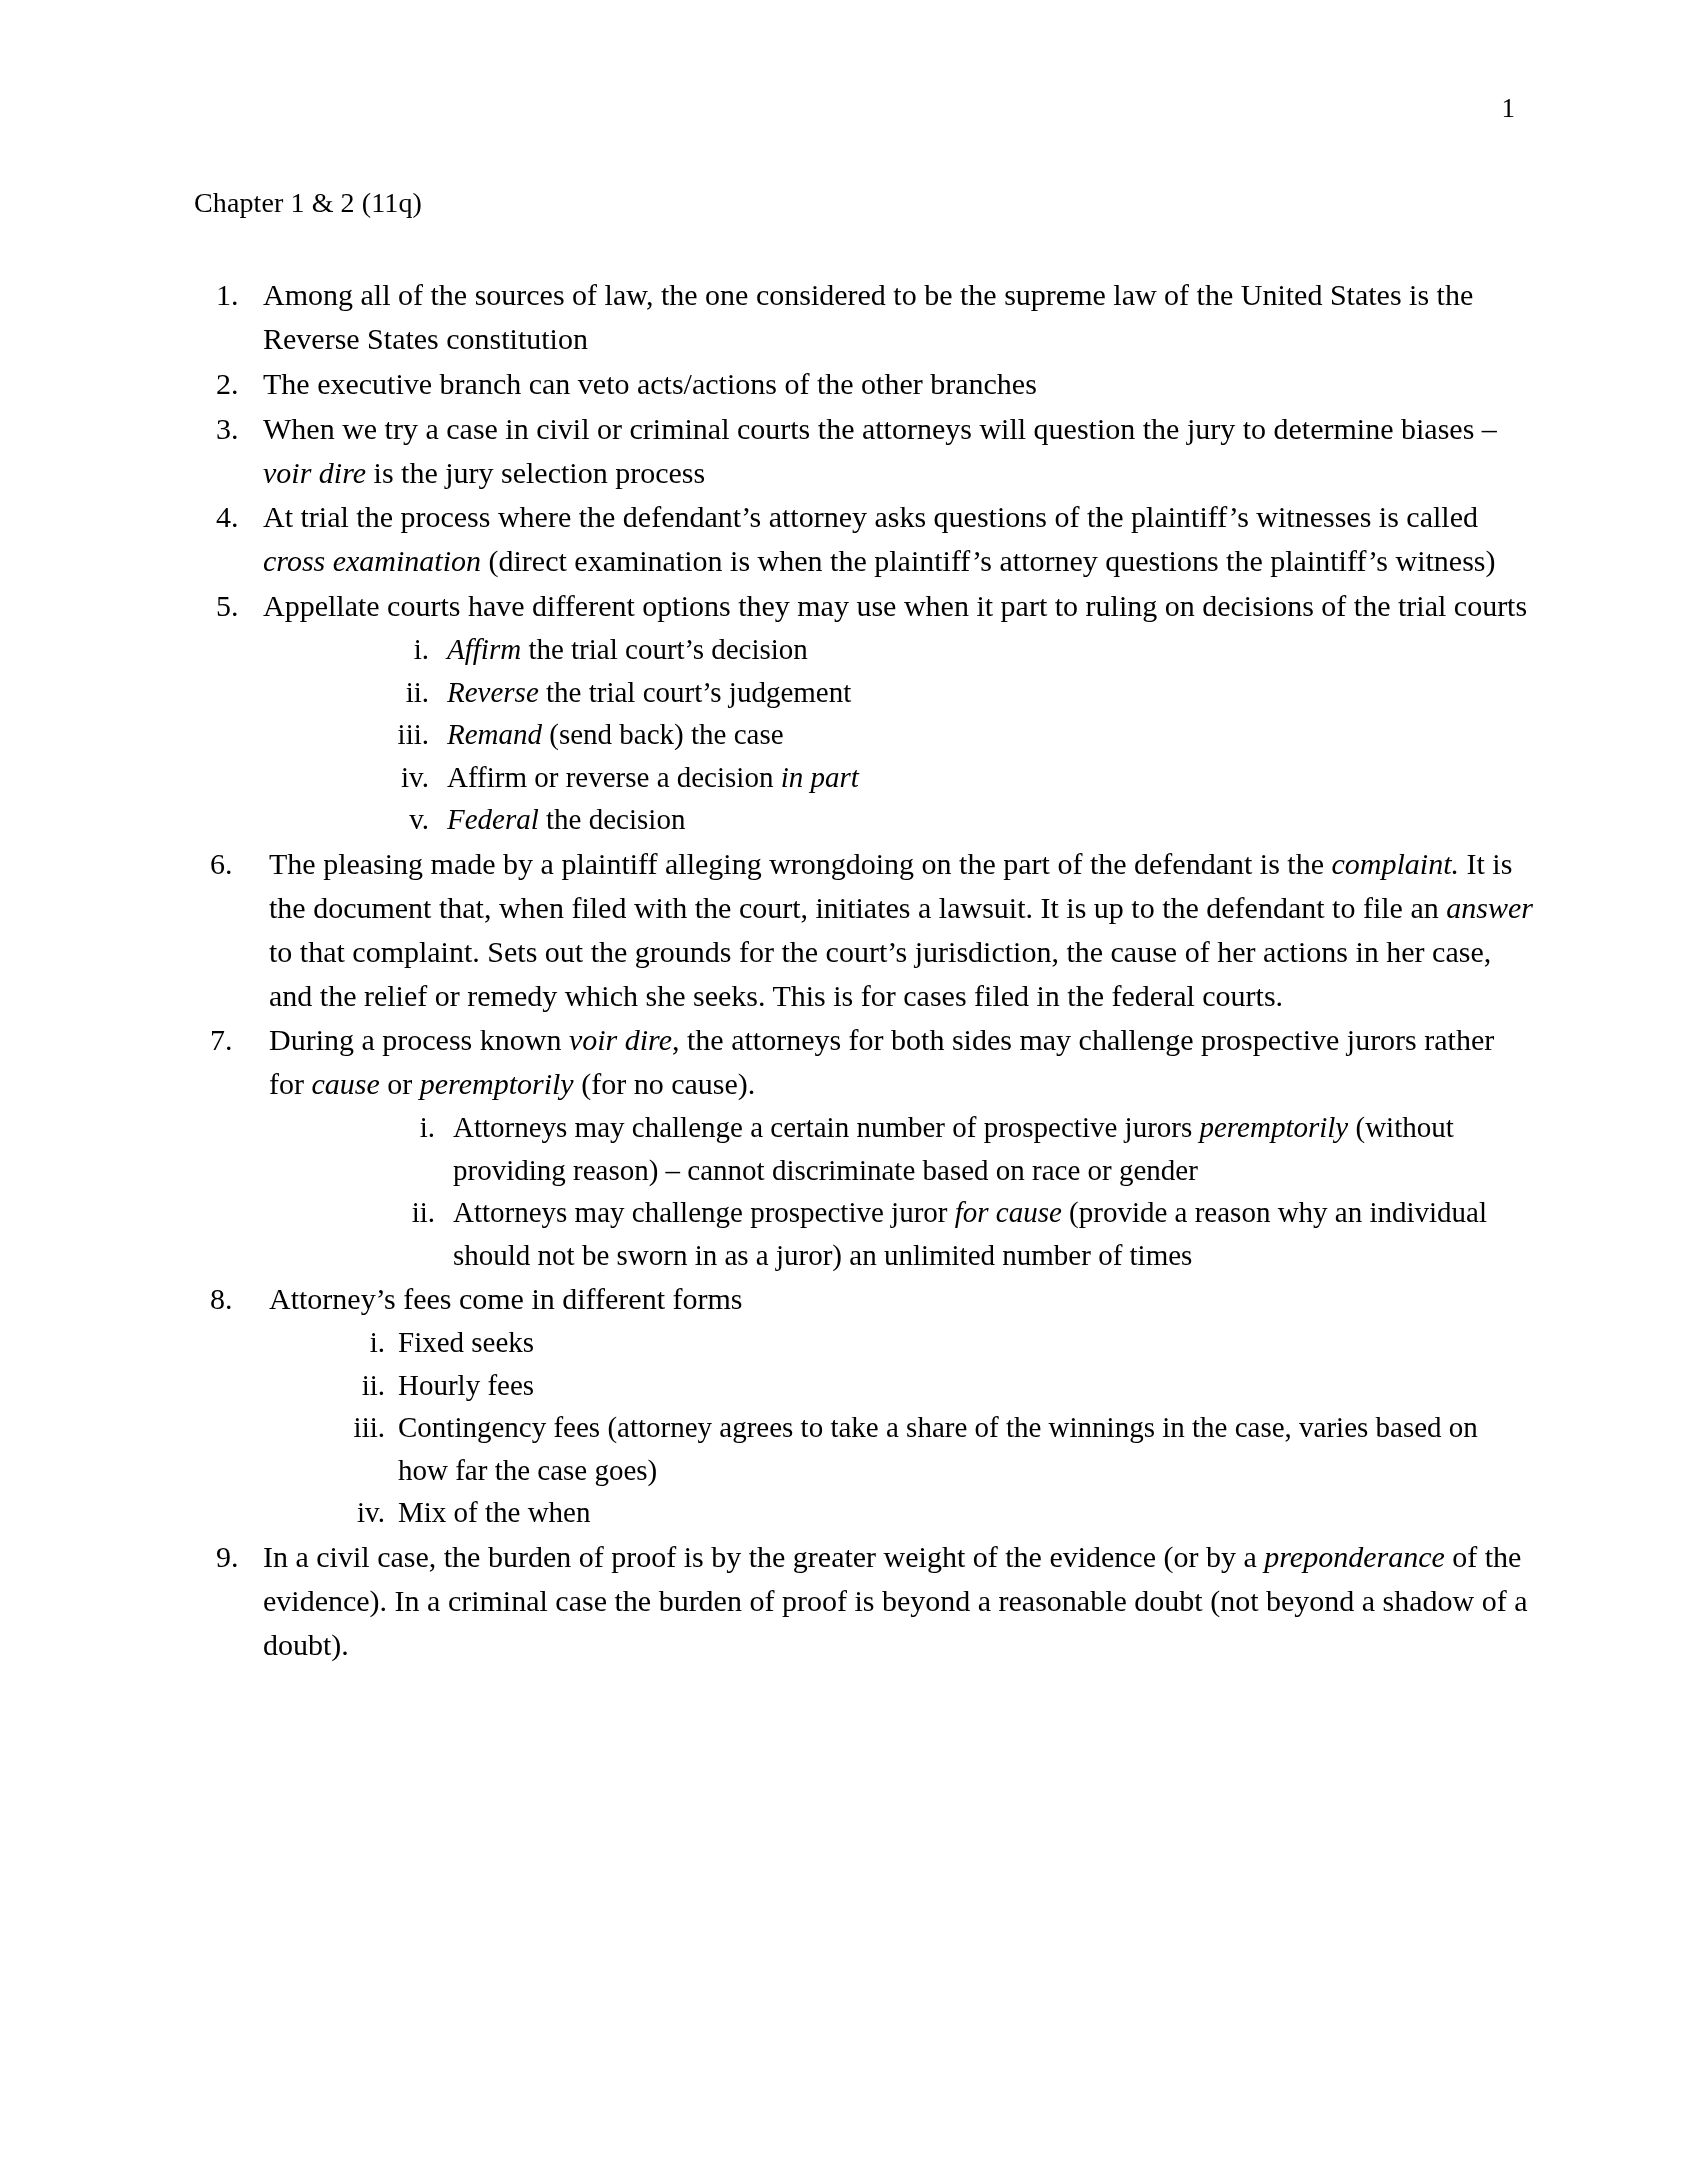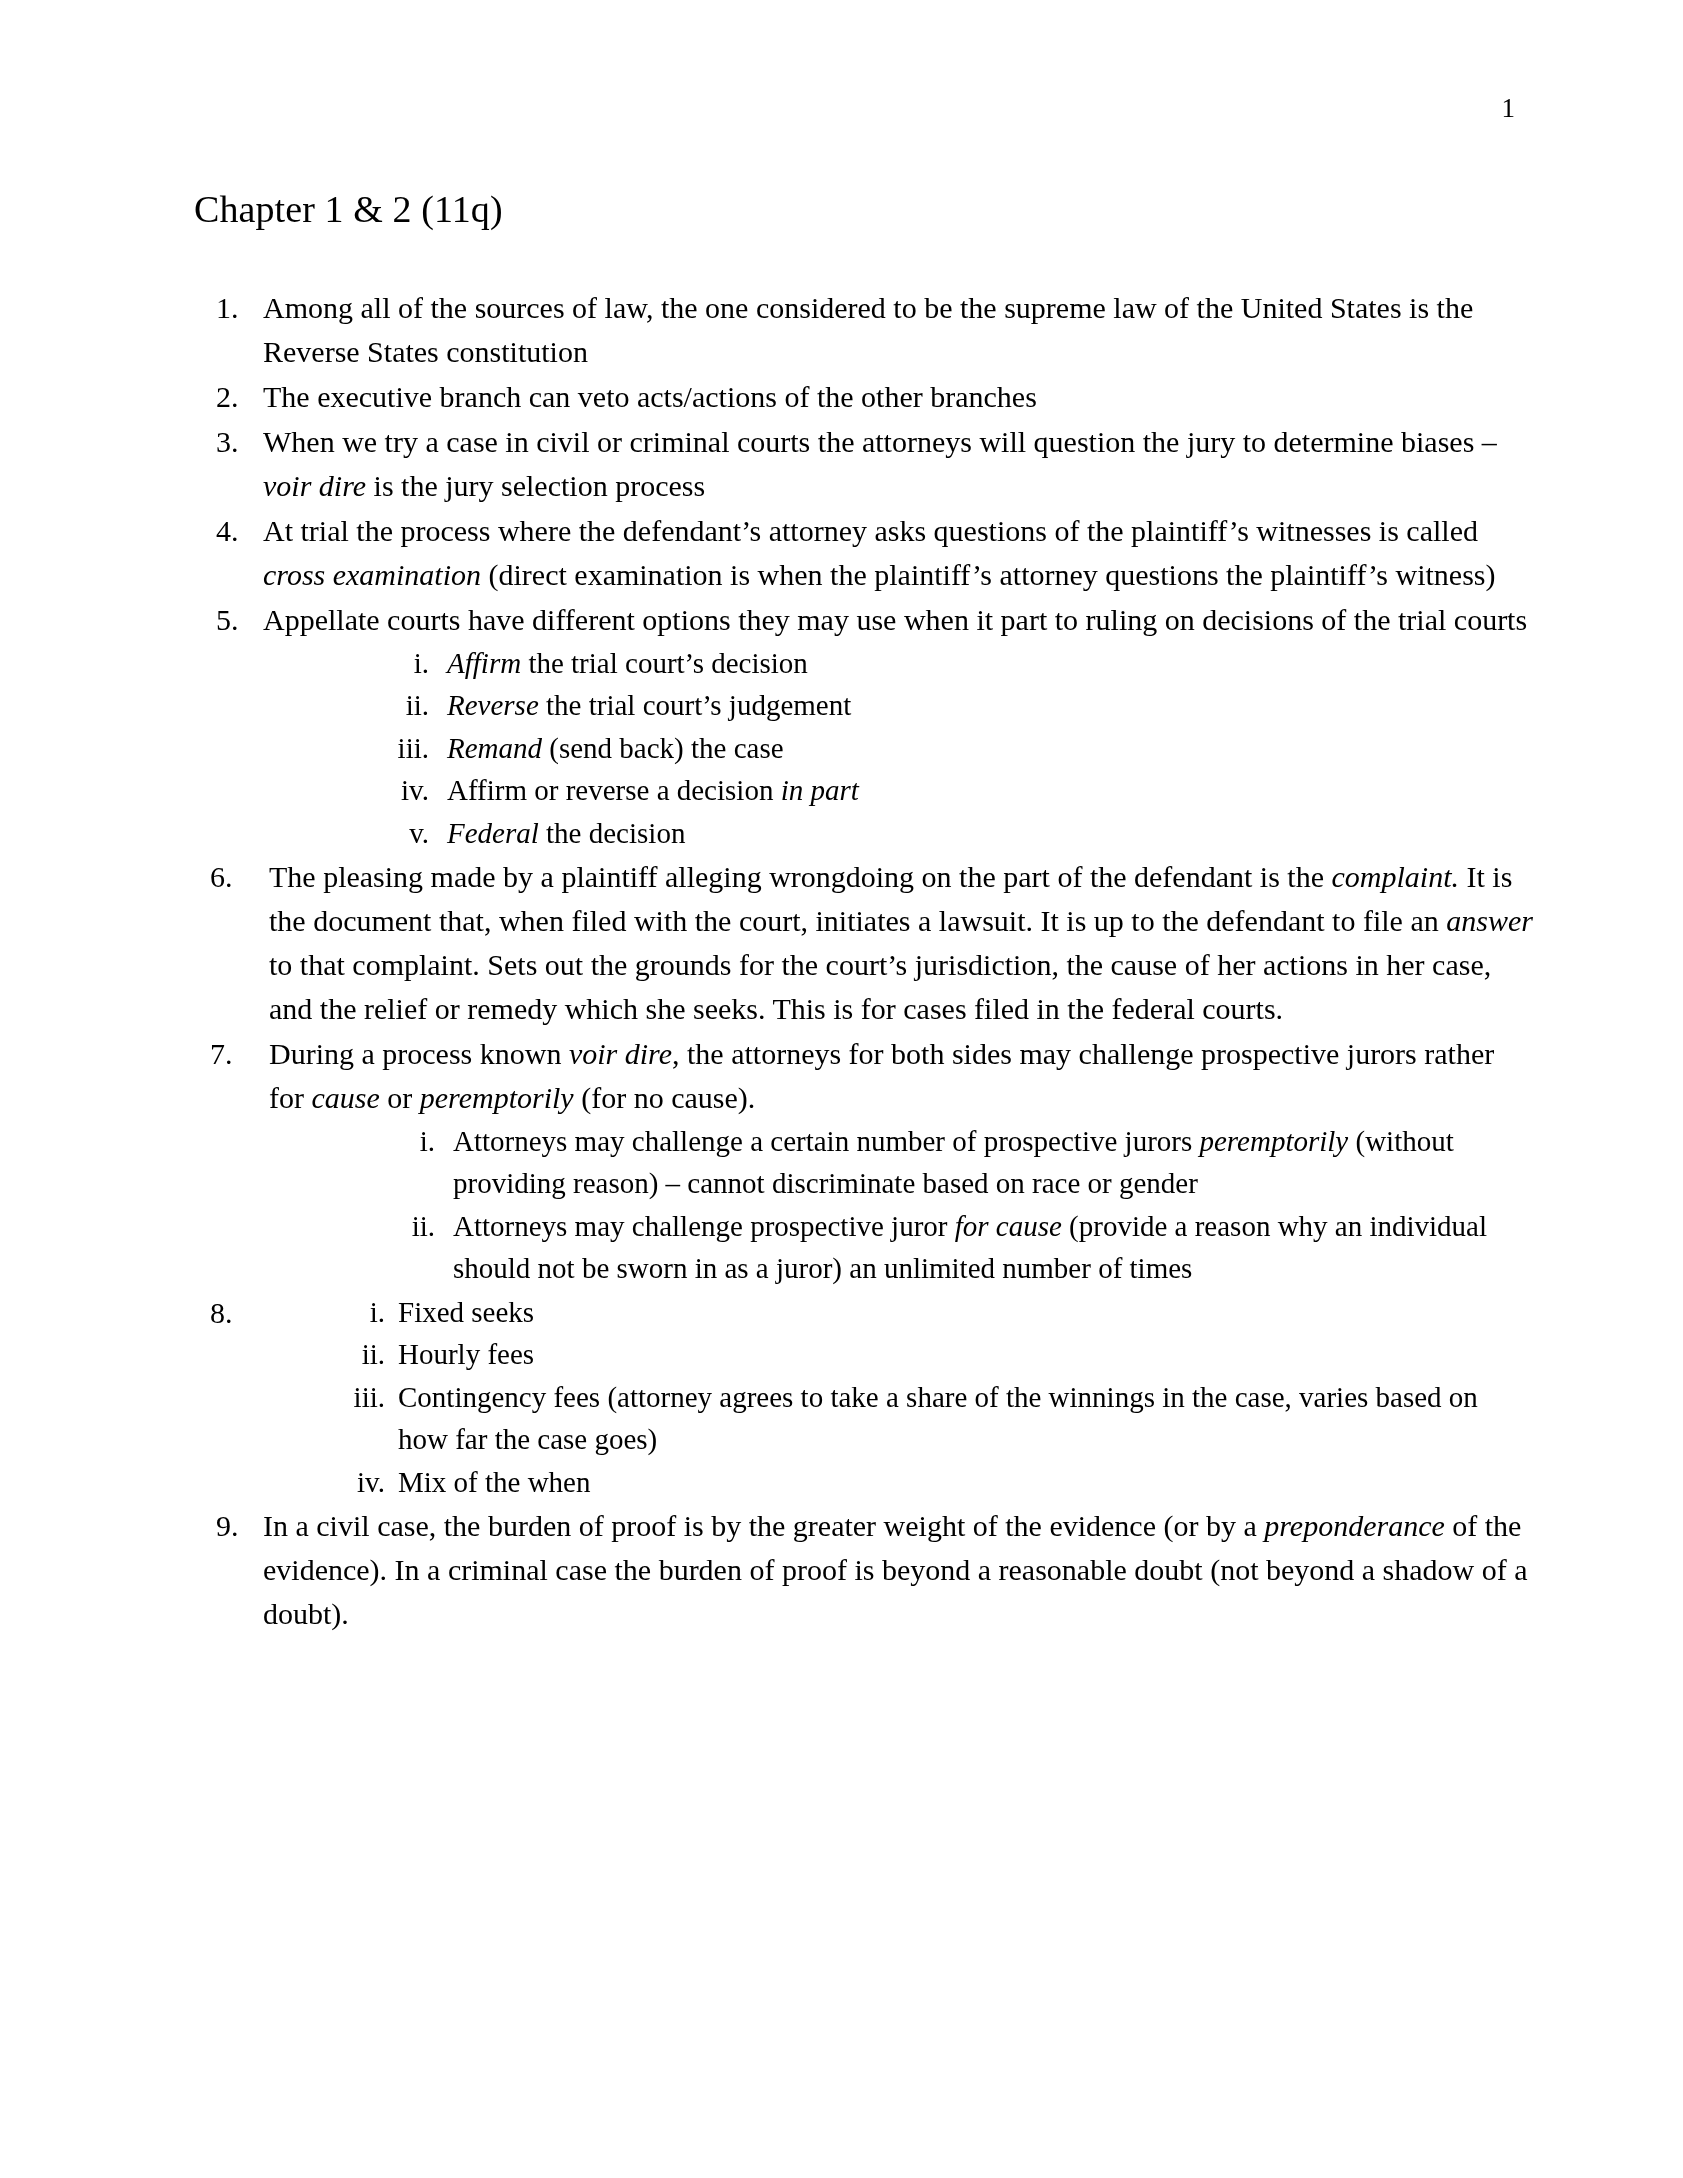--- a/index.html
+++ b/index.html
@@ -28,21 +28,21 @@
     font-size: 27px;
     line-height: 1;
   }
   .doc-body {
     position: absolute;
     top: 184px;
     left: 194px;
     right: 149px;
   }
   .doc-title {
-    font-size: 38px;
+    font-size: 28px;
     line-height: 1.35;
     margin: 0 0 51px 0;
     letter-spacing: 0.1px;
   }
 
   
   ol.main-list {
     list-style: none;
     margin: 0;
     padding: 0;
@@ -156,20 +156,21 @@
         <li class="wide">
           <span class="marker">7.</span>
           <span class="body-text">During a process known <i>voir dire</i>, the attorneys for both sides may challenge prospective jurors rather for <i>cause</i> or <i>peremptorily</i> (for no cause).</span>
           <ol class="sub-list deep">
             <li><span class="marker">i.</span><span>Attorneys may challenge a certain number of prospective jurors <i>peremptorily</i> (without providing reason) – cannot discriminate based on race or gender</span></li>
             <li><span class="marker">ii.</span><span>Attorneys may challenge prospective juror <i>for cause</i> (provide a reason why an individual should not be sworn in as a juror) an unlimited number of times</span></li>
           </ol>
         </li>
         <li class="wide">
           <span class="marker">8.</span>
+          <span class="body-text">Attorney’s fees come in different forms</span>
           <ol class="sub-list shallow">
             <li><span class="marker">i.</span><span>Fixed seeks</span></li>
             <li><span class="marker">ii.</span><span>Hourly fees</span></li>
             <li><span class="marker">iii.</span><span>Contingency fees (attorney agrees to take a share of the winnings in the case, varies based on how far the case goes)</span></li>
             <li><span class="marker">iv.</span><span>Mix of the when</span></li>
           </ol>
         </li>
         <li>
           <span class="marker">9.</span>
           <span class="body-text">In a civil case, the burden of proof is by the greater weight of the evidence (or by a <i>preponderance</i> of the evidence). In a criminal case the burden of proof is beyond a reasonable doubt (not beyond a shadow of a doubt).</span>

